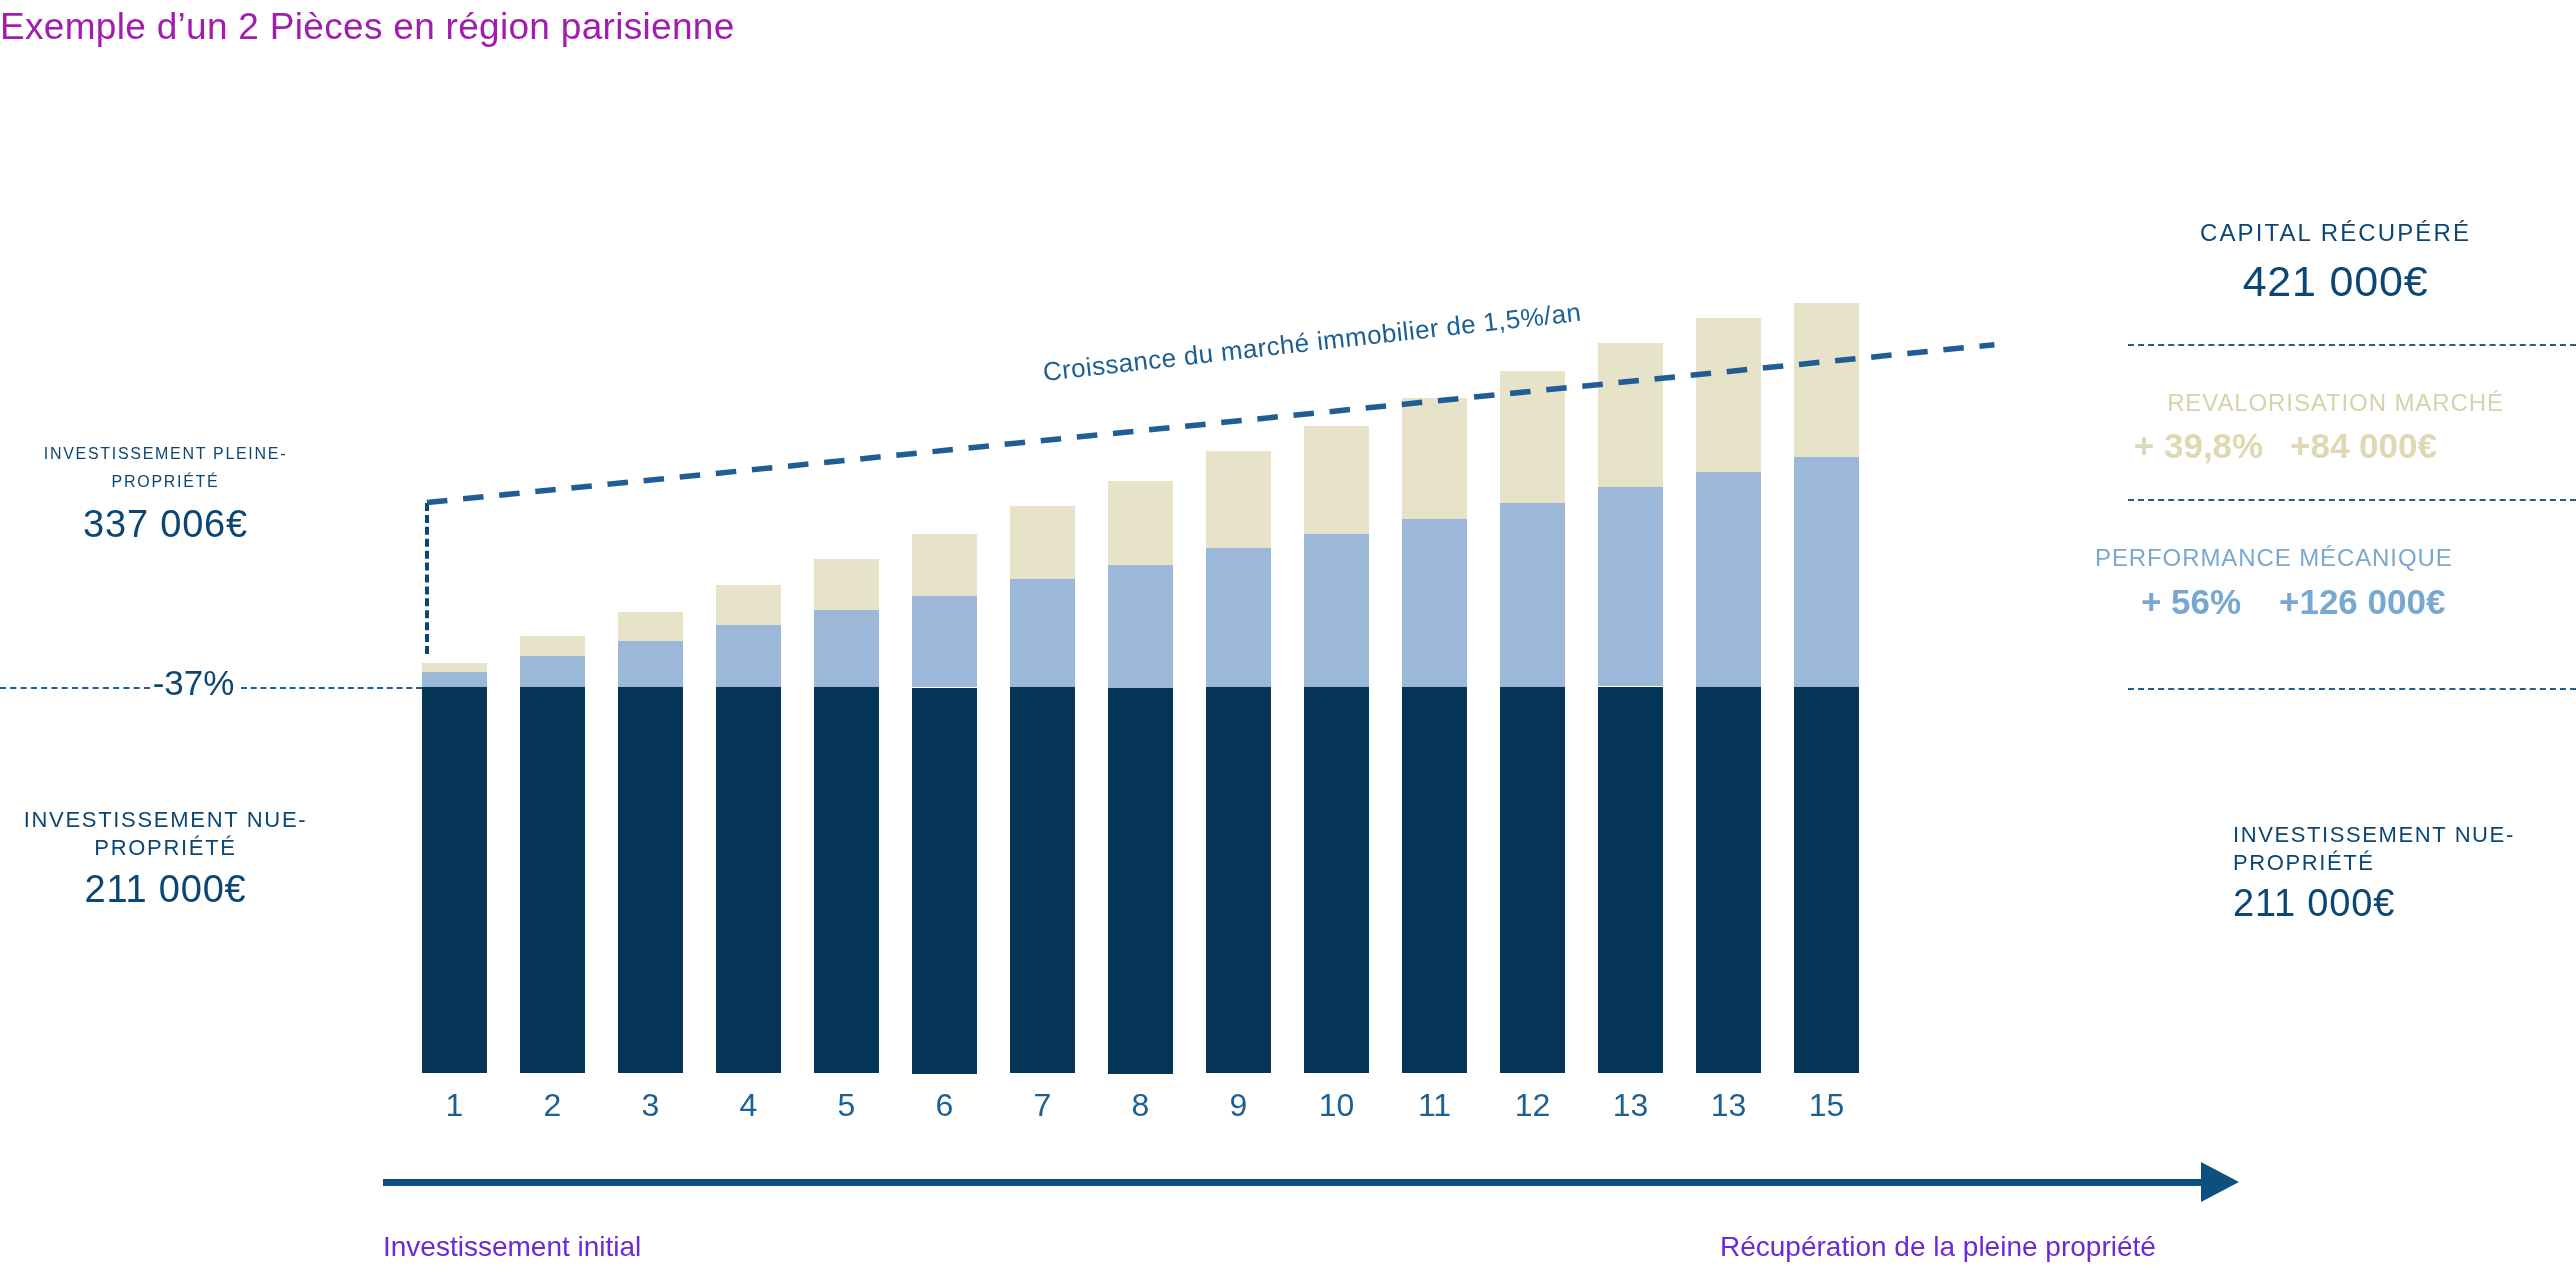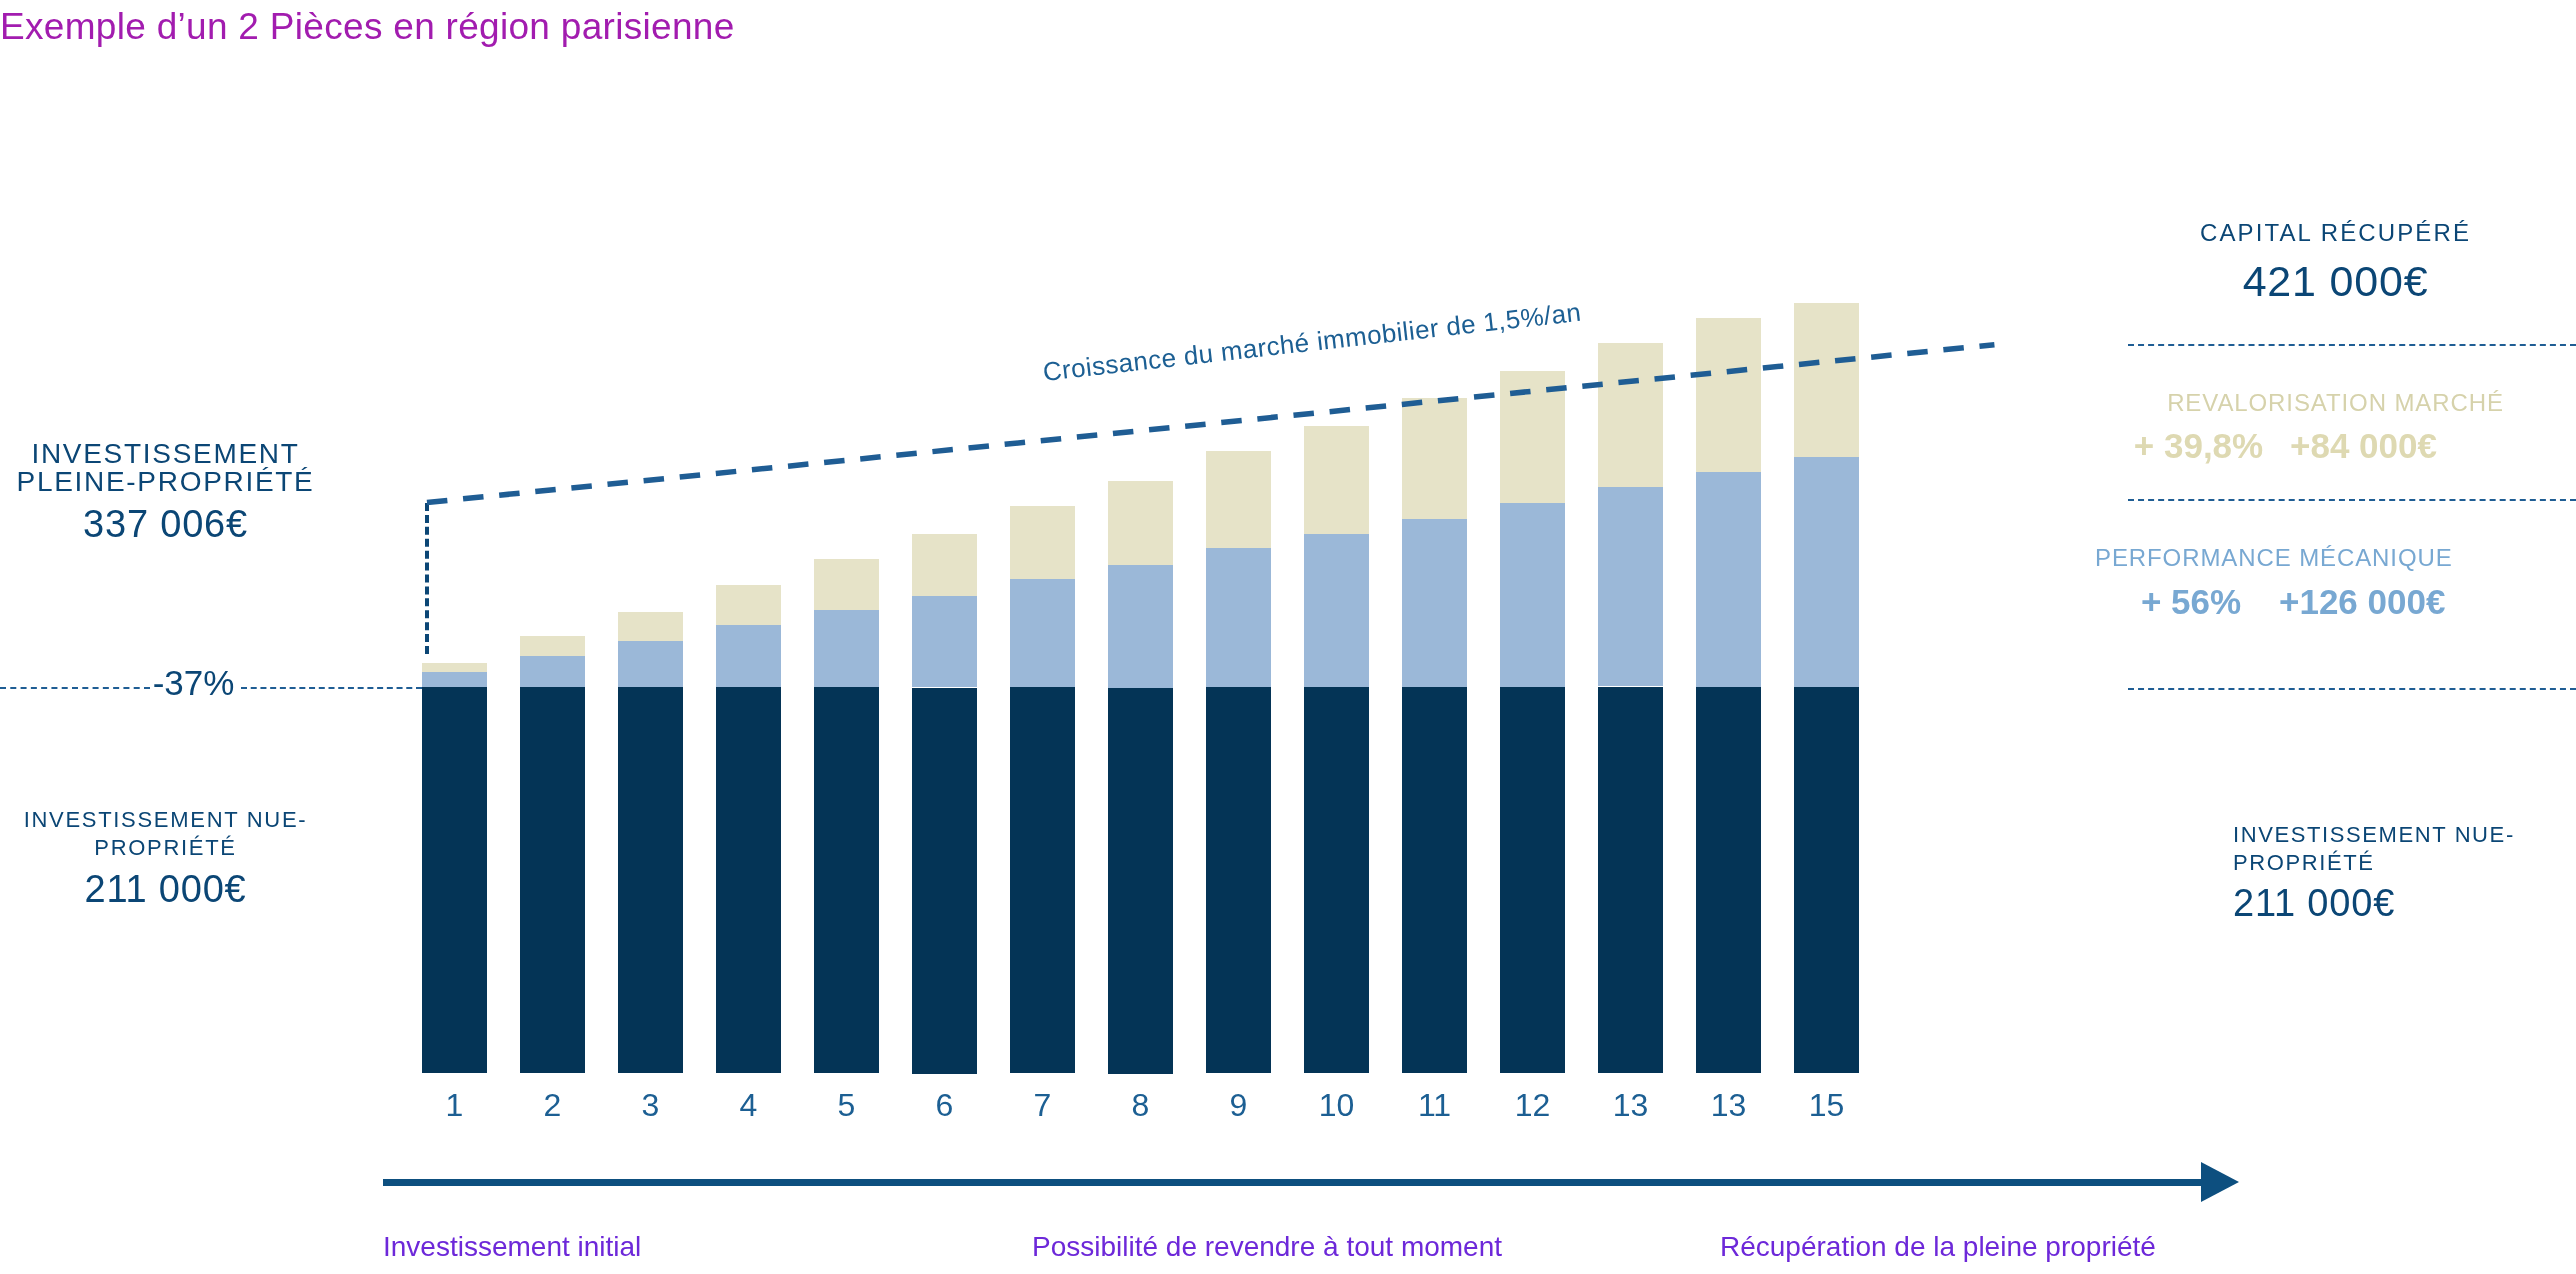--- a/index.html
+++ b/index.html
@@ -13,21 +13,21 @@
     left:0;right:0;top:6.3px;
     font-size:37px;color:#a21caf;letter-spacing:0.3px;font-weight:400;
   }
   #subtitle{
     left:0;right:0;top:76px;text-align:center;
     font-size:31px;color:#8a8a8a;letter-spacing:0.2px;font-weight:400;
   }
 
   
   #lbl-pp{left:0;top:440px;width:331px;text-align:center;
-    font-size:28px;line-height:28px;color:#0b4675;letter-spacing:1.7px;white-space:normal;}
+    font-size:16px;line-height:28px;color:#0b4675;letter-spacing:1.7px;white-space:normal;}
   #val-pp{left:0;top:503px;width:331px;text-align:center;
     font-size:38px;color:#0b4675;letter-spacing:0.8px;}
 
   #lbl-np-left{left:0;top:806px;width:331px;text-align:center;
     font-size:22px;line-height:28px;color:#0b4675;letter-spacing:1.7px;white-space:normal;}
   #val-np-left{left:0;top:868px;width:331px;text-align:center;
     font-size:38px;color:#0b4675;letter-spacing:0.8px;}
 
   
   #pct37-line-a{position:absolute;left:0;top:687px;width:150px;height:0;
@@ -225,17 +225,16 @@
   <div class="txt" id="perf-eur">+126 000€</div>
 
   <div class="rp-rule" id="rule3"></div>
 
   <div class="txt" id="lbl-np-right">INVESTISSEMENT NUE-PROPRIÉTÉ</div>
   <div class="txt" id="val-np-right">211 000€</div>
 
   <div id="tl-line"></div>
   <div id="tl-arrow"></div>
   <div class="txt tl-cap" id="tl-1">Investissement initial</div>
-  <div class="txt tl-cap" id="tl-2">Possibilité de revendre à tout moment</div>
   <div class="txt tl-cap" id="tl-3">Récupération de la pleine propriété</div>
 
 </div>
 
 
 </body></html>

